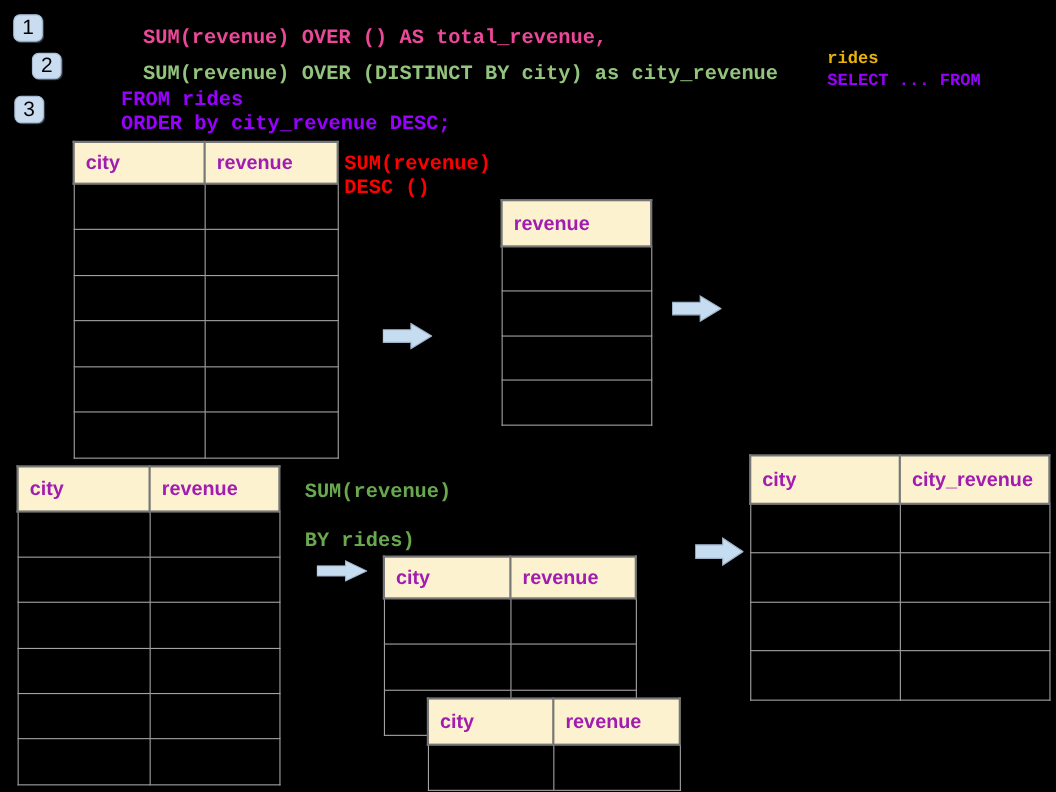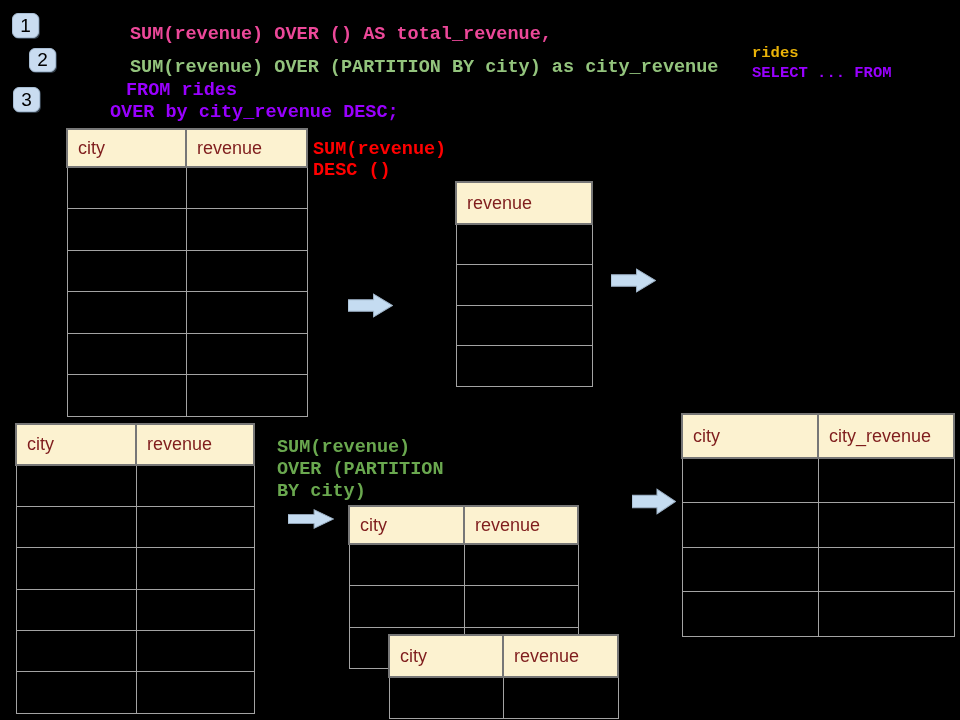--- a/index.html
+++ b/index.html
@@ -17,49 +17,48 @@
   }
   .code {
     position: absolute; font-family: "Liberation Mono", "DejaVu Sans Mono", monospace;
     font-weight: bold; white-space: pre;
   }
   .code.lg { font-size: 18.5px; line-height: 21px; }
   .code.sm { font-size: 15.5px; line-height: 16.5px; }
   table.tbl { position: absolute; border-collapse: collapse; table-layout: fixed; }
   .tbl th {
     background: var(--cream); border: 2px solid var(--hborder);
-    font-size: 18px; font-weight: normal; color: #7f1d1d;
+    font-size: 18px; font-weight: bold; color: #a21caf;
     text-align: left; vertical-align: middle; padding: 0 0 0 10px;
   }
   .tbl td { border: 1px solid var(--tborder); background: #000; padding: 0; }
   svg.arrow { position: absolute; display: block; }
 </style>
 </head>
 <body>
 
 <div id="canvas">
 
   <div class="badge" style="left:12px;top:13px;width:27px;height:25px">1</div>
   <div class="badge" style="left:29px;top:48px;width:27px;height:24px">2</div>
   <div class="badge" style="left:13px;top:87px;width:27px;height:25px">3</div>
 
   <div class="code lg" style="left: 130px; top: 24px; color: #ec4899;">SUM(revenue) OVER () AS total_revenue,</div>
-  <div class="code lg" style="left: 130px; top: 57px; color: rgb(147, 196, 125);">SUM(revenue) OVER (PARTITION BY city) as city_revenue</div>
-  <div class="code lg" style="left: 126px; top: 80px; color: rgb(153, 0, 255);">FROM rides</div>
-  <div class="code lg" style="left: 110px; top: 102px; color: rgb(153, 0, 255);">OVER by city_revenue DESC;</div>
+  <div class="code lg" style="left: 130px; top: 57px; color: rgb(147, 196, 125);">SUM(revenue) OVER (DISTINCT BY city) as city_revenue</div>
+  <div class="code lg" style="left: 110px; top: 80px; color: rgb(153, 0, 255);">FROM rides</div>
+  <div class="code lg" style="left: 110px; top: 102px; color: rgb(153, 0, 255);">ORDER by city_revenue DESC;</div>
 
   <div class="code sm" style="left: 752px; top: 26px; color: rgb(153, 0, 255); margin-top: 39px;">SELECT ... FROM</div>
   <div class="code sm" style="left: 752px; top: 45px; color: #eab308;">rides</div>
 
   <div class="code lg" style="left: 313px; top: 139px; color: rgb(255, 0, 0);">SUM(revenue)</div>
   <div class="code lg" style="left: 313px; top: 160px; color: rgb(255, 0, 0);">DESC ()</div>
 
   <div class="code lg" style="left: 277px; top: 437px; color: rgb(106, 168, 79);">SUM(revenue)</div>
-  <div class="code lg" style="left: 277px; top: 459px; color: rgb(106, 168, 79);">OVER (PARTITION</div>
-  <div class="code lg" style="left: 277px; top: 481px; color: rgb(106, 168, 79);">BY city)</div>
+  <div class="code lg" style="left: 277px; top: 481px; color: rgb(106, 168, 79);">BY rides)</div>
 
   <table class="tbl" style="left:66px;top:128px;width:240px">
     <colgroup>
         <col style="width:119px">
         <col style="width:121px">
       </colgroup>
     <thead>
         <tr style="height:38px">
       <th>city</th>
       <th>revenue</th>

